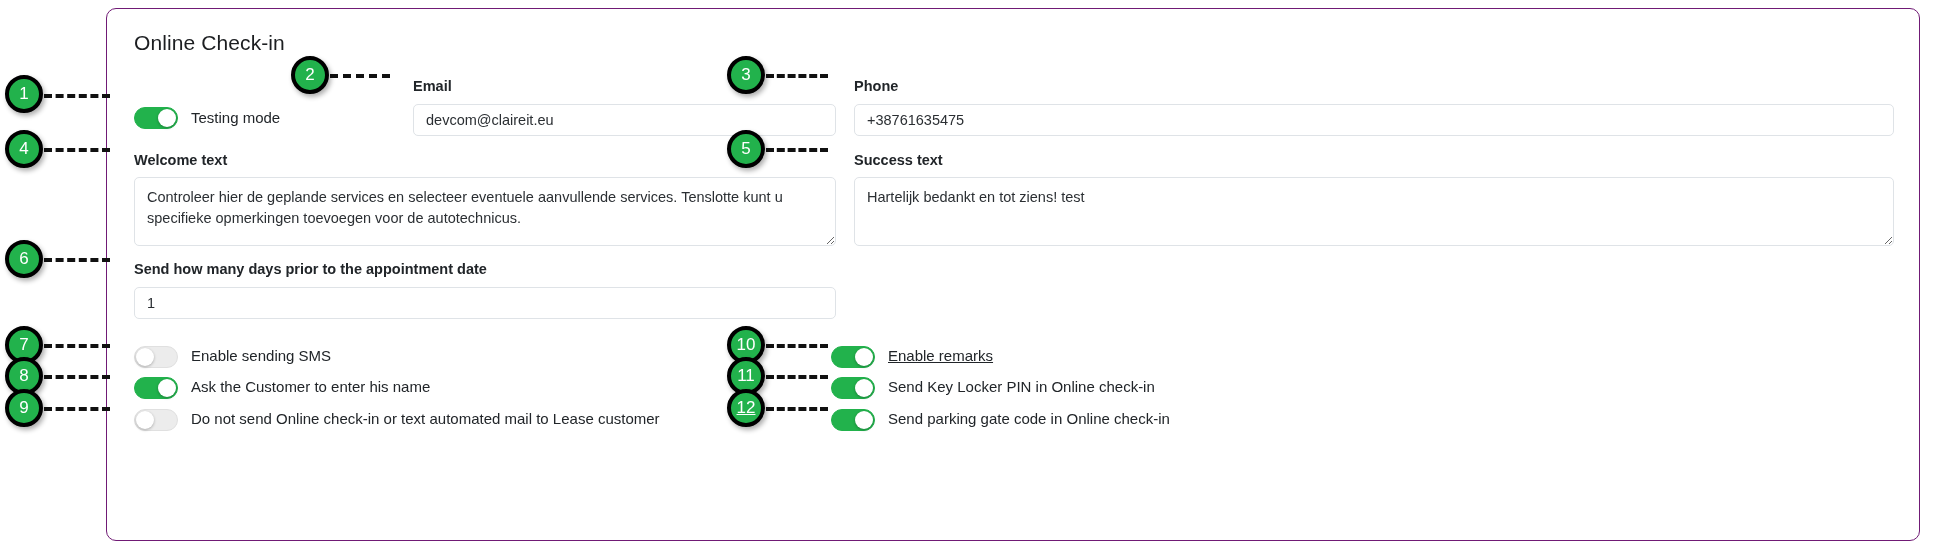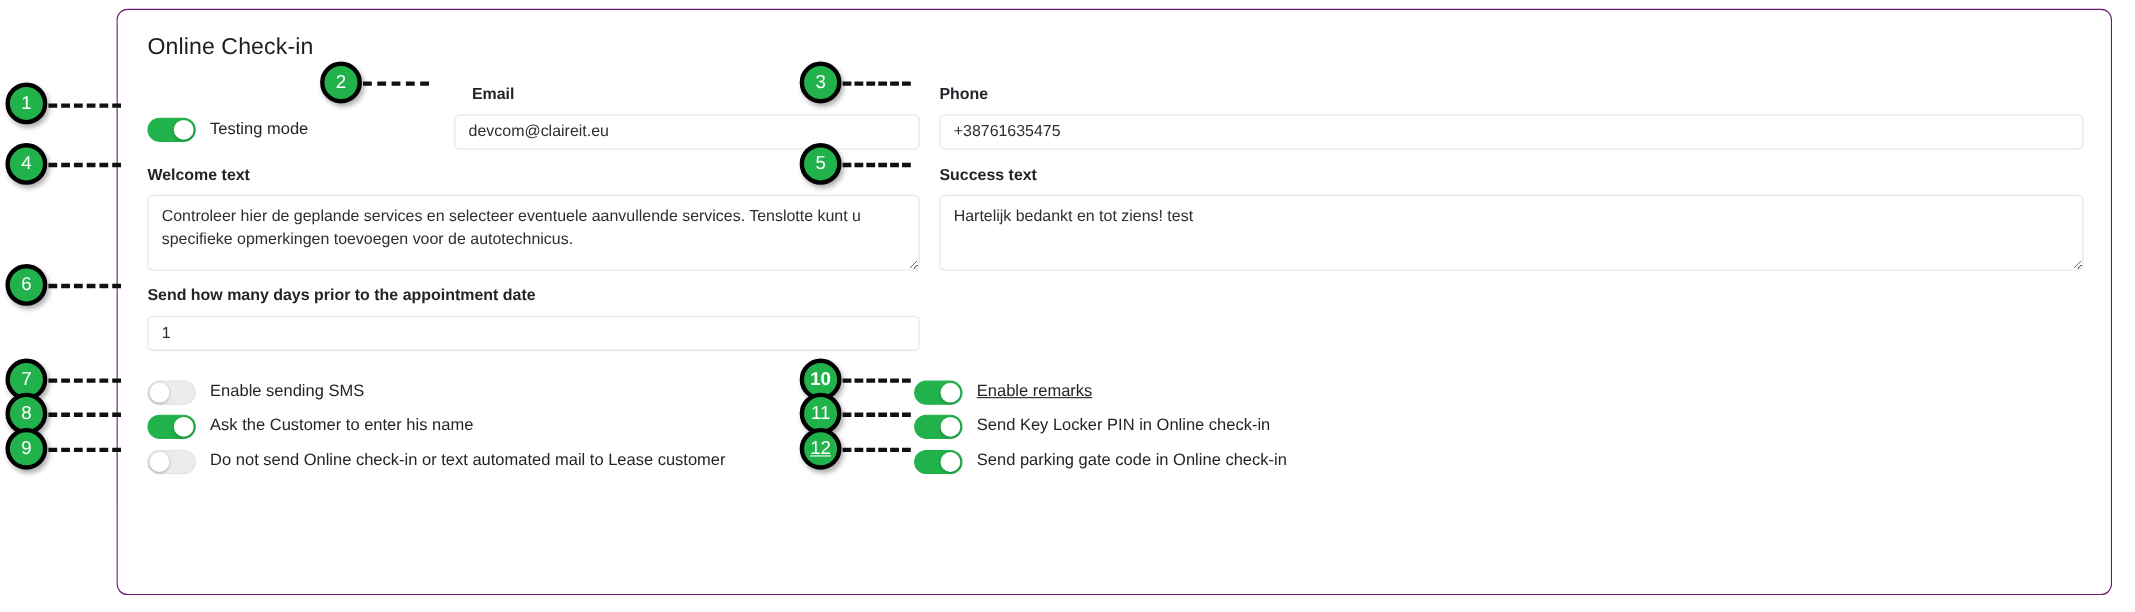--- a/index.html
+++ b/index.html
@@ -134,21 +134,21 @@
 
   <div class="card">
 
     <div class="card-title">Online Check-in</div>
 
     <div class="toggle on" style="left:27px; top:98px;">
       <div class="knob"></div>
     </div>
     <div class="plain-label" style="left:84px; top:100px;">Testing mode</div>
 
-    <div class="fld-label" style="left:322px; top:69px;">Email</div>
+    <div class="fld-label" style="left:306px; top:69px;">Email</div>
     <input class="inp" style="left: 306px; top: 95px; width: 423px;" value="devcom@claireit.eu">
 
     <div class="fld-label" style="left:747px; top:69px;">Phone</div>
     <input class="inp" style="left: 747px; top: 95px; width: 1040px;" value="+38761635475">
 
     <div class="fld-label" style="left:27px; top:143px;">Welcome text</div>
     <textarea class="ta" style="left: 27px; top: 168px; width: 702px; height: 69px;">Controleer hier de geplande services en selecteer eventuele aanvullende services. Tenslotte kunt u specifieke opmerkingen toevoegen voor de autotechnicus.</textarea>
 
     <div class="fld-label" style="left:747px; top:143px;">Success text</div>
     <textarea class="ta" style="left: 747px; top: 168px; width: 1040px; height: 69px;">Hartelijk bedankt en tot ziens! test</textarea>
@@ -209,21 +209,21 @@
   <div class="leader" style="left:44px; top:344px; width:66px;"></div>
   <div class="marker" style="left:5px; top:326px;">7</div>
 
   <div class="leader" style="left:44px; top:375px; width:66px;"></div>
   <div class="marker" style="left:5px; top:357px;">8</div>
 
   <div class="leader" style="left:44px; top:407px; width:66px;"></div>
   <div class="marker" style="left:5px; top:389px;">9</div>
 
   <div class="leader" style="left:766px; top:344px; width:62px;"></div>
-  <div class="marker" style="left:727px; top:326px;font-weight:bold;">10</div>
+  <div class="marker" style="left:727px; top:326px;">10</div>
 
   <div class="leader" style="left:766px; top:375px; width:62px;"></div>
   <div class="marker" style="left:727px; top:357px;">11</div>
 
   <div class="leader" style="left:766px; top:407px; width:62px;"></div>
   <div class="marker" style="left:727px; top:389px;text-decoration:underline;">12</div>
 
 </div>
 
 </body></html>

